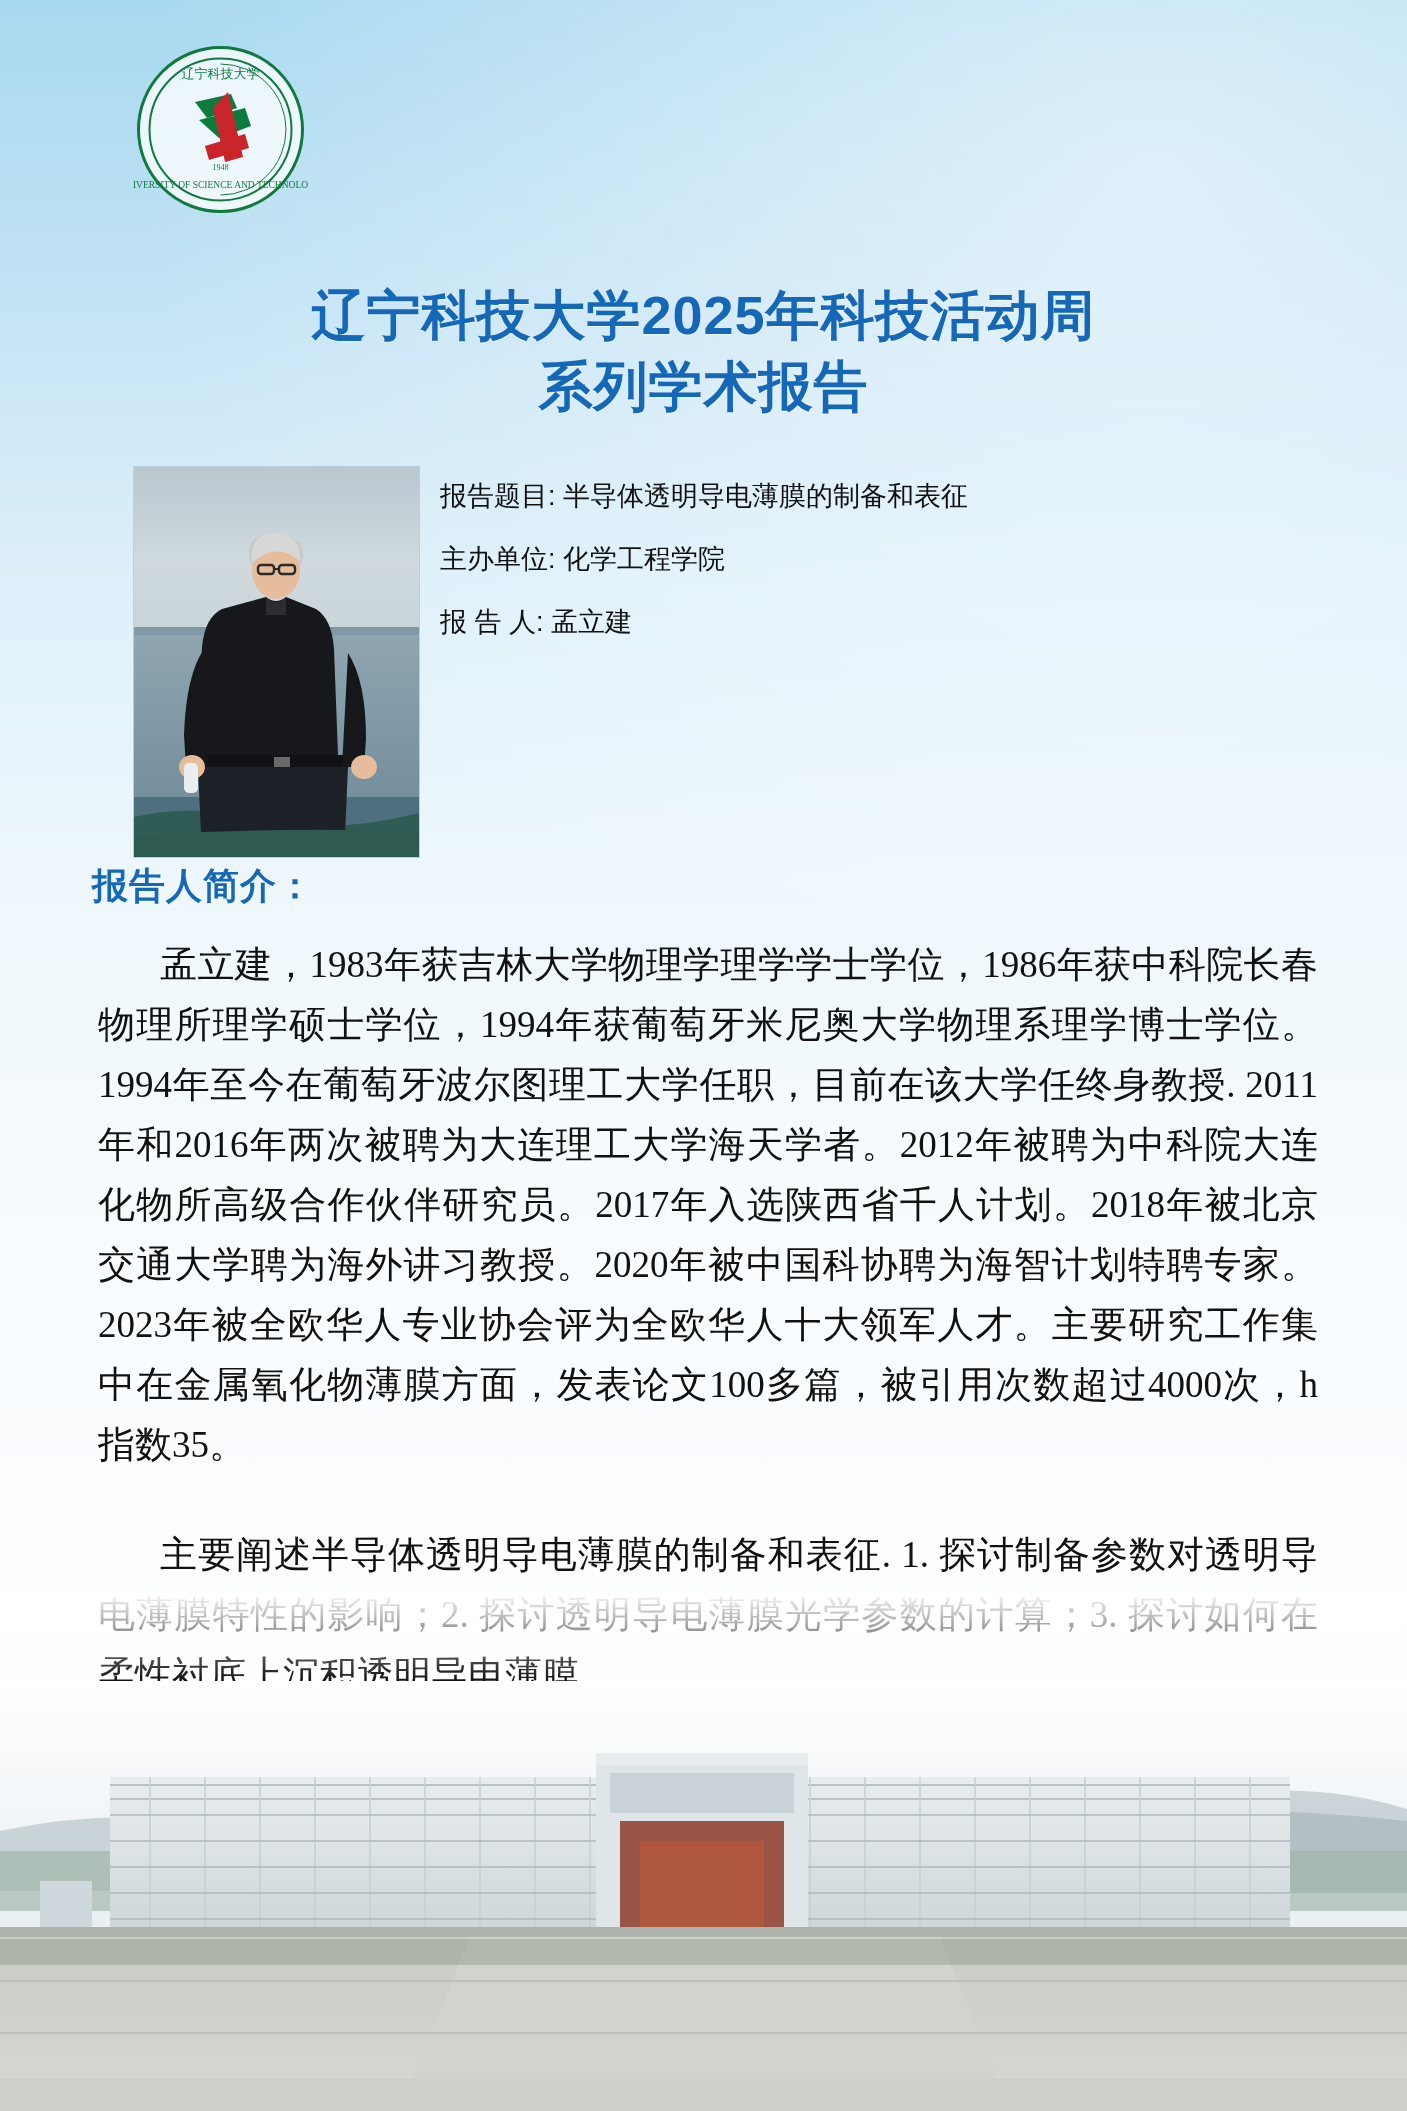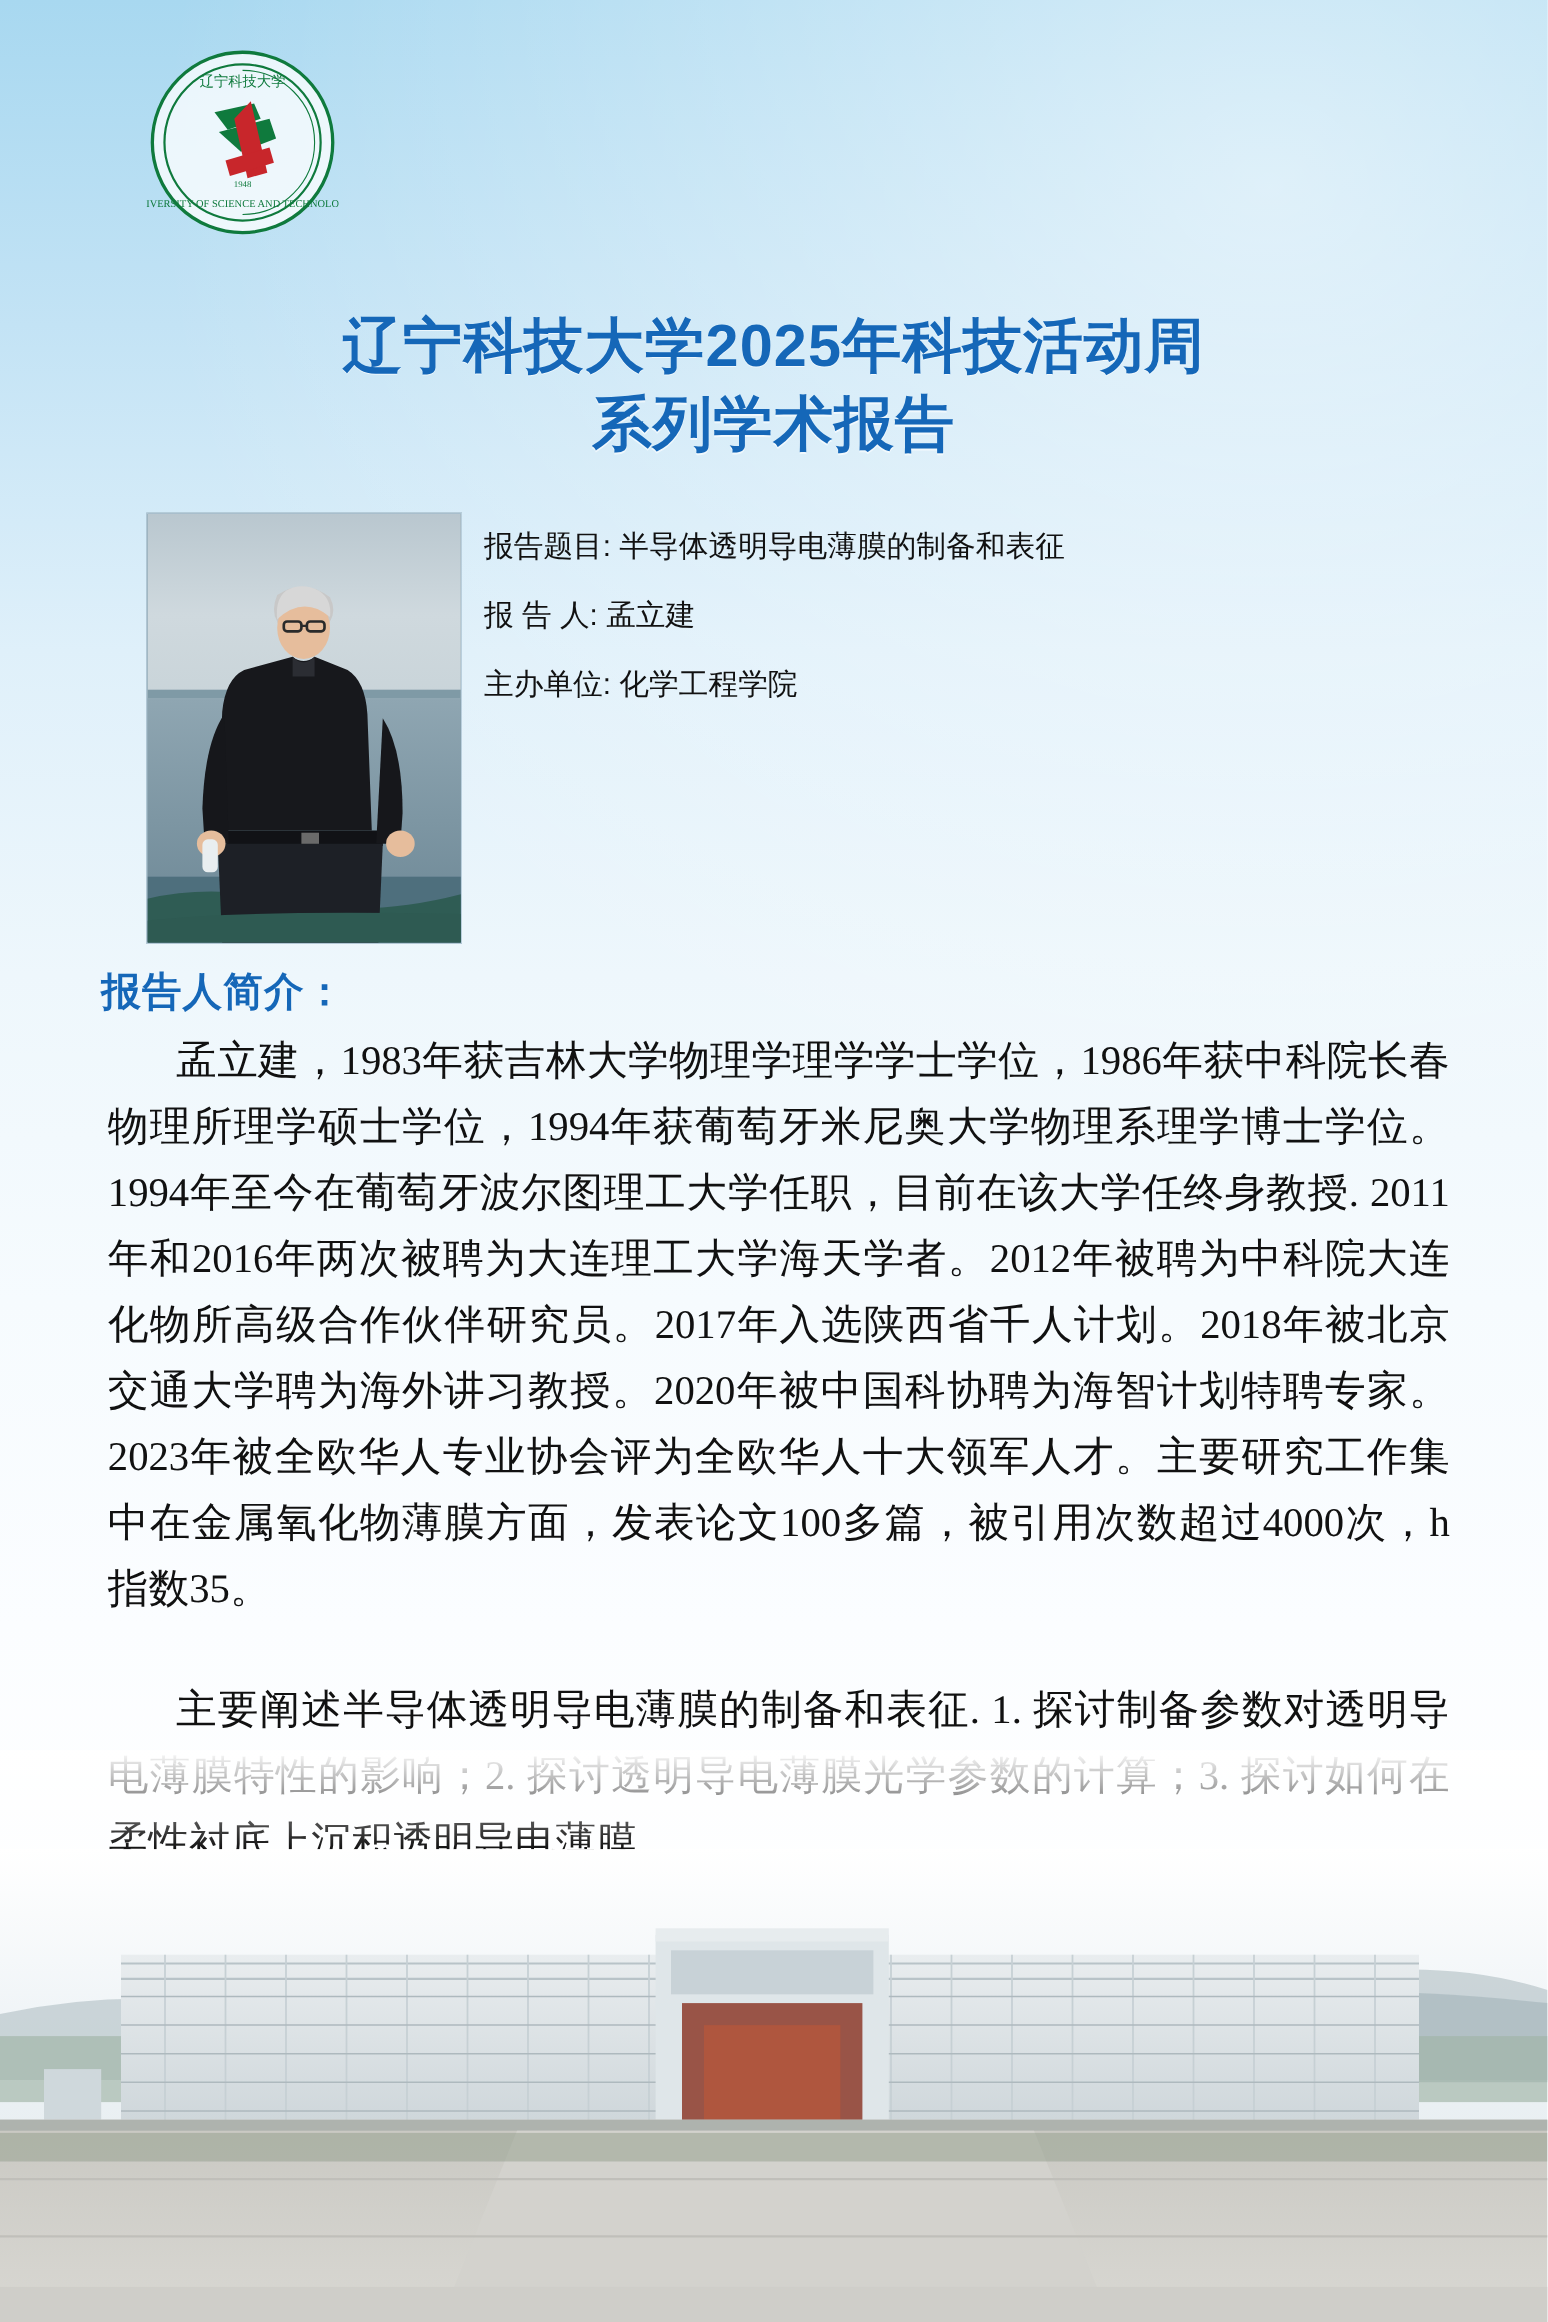--- a/index.html
+++ b/index.html
@@ -87,21 +87,20 @@
   .info-row .lbl { color: #111; }
   .info-row .val { color: #111; text-align: right; }
 
   
   .heading {
     position: absolute;
     font-weight: bold;
     font-size: 36px;
     color: #1567b8;
     letter-spacing: 1px;
-    margin-top: 16px;
   }
   #h-bio { left: 92px; top: 862px; }
   #h-abs { left: 92px; top: 1452px; }
 
   
   .para {
     position: absolute;
     font-family: "Liberation Serif", serif;
     font-size: 37px;
     line-height: 1.62;
@@ -209,26 +208,26 @@
       <path d="M0 370 q90 -10 285 -6 L285 390 L0 390 Z" fill="#2e5a52"></path>
     </svg>
   </div>
 
   <div class="info">
     <div class="info-row">
       <span class="lbl">报告题目:</span>
       <span class="val">半导体透明导电薄膜的制备和表征</span>
     </div>
     <div class="info-row">
+      <span class="lbl">主办单位:</span>
+      <span class="val">化学工程学院</span>
+    </div>
+    <div class="info-row">
       <span class="lbl">报 告 人:</span>
       <span class="val">孟立建</span>
-    </div>
-    <div class="info-row">
-      <span class="lbl">主办单位:</span>
-      <span class="val">化学工程学院</span>
     </div>
   </div>
 
   <div class="heading" id="h-bio">报告人简介：</div>
   <div class="para" id="p-bio">孟立建，1983年获吉林大学物理学理学学士学位，1986年获中科院长春物理所理学硕士学位，1994年获葡萄牙米尼奥大学物理系理学博士学位。1994年至今在葡萄牙波尔图理工大学任职，目前在该大学任终身教授. 2011年和2016年两次被聘为大连理工大学海天学者。2012年被聘为中科院大连化物所高级合作伙伴研究员。2017年入选陕西省千人计划。2018年被北京交通大学聘为海外讲习教授。2020年被中国科协聘为海智计划特聘专家。2023年被全欧华人专业协会评为全欧华人十大领军人才。主要研究工作集中在金属氧化物薄膜方面，发表论文100多篇，被引用次数超过4000次，h指数35。</div>
 
   <div class="para" id="p-abs">主要阐述半导体透明导电薄膜的制备和表征. 1. 探讨制备参数对透明导电薄膜特性的影响；2. 探讨透明导电薄膜光学参数的计算；3. 探讨如何在柔性衬底上沉积透明导电薄膜。</div>
 
   <div class="building-fade"></div>
   <div class="building">

